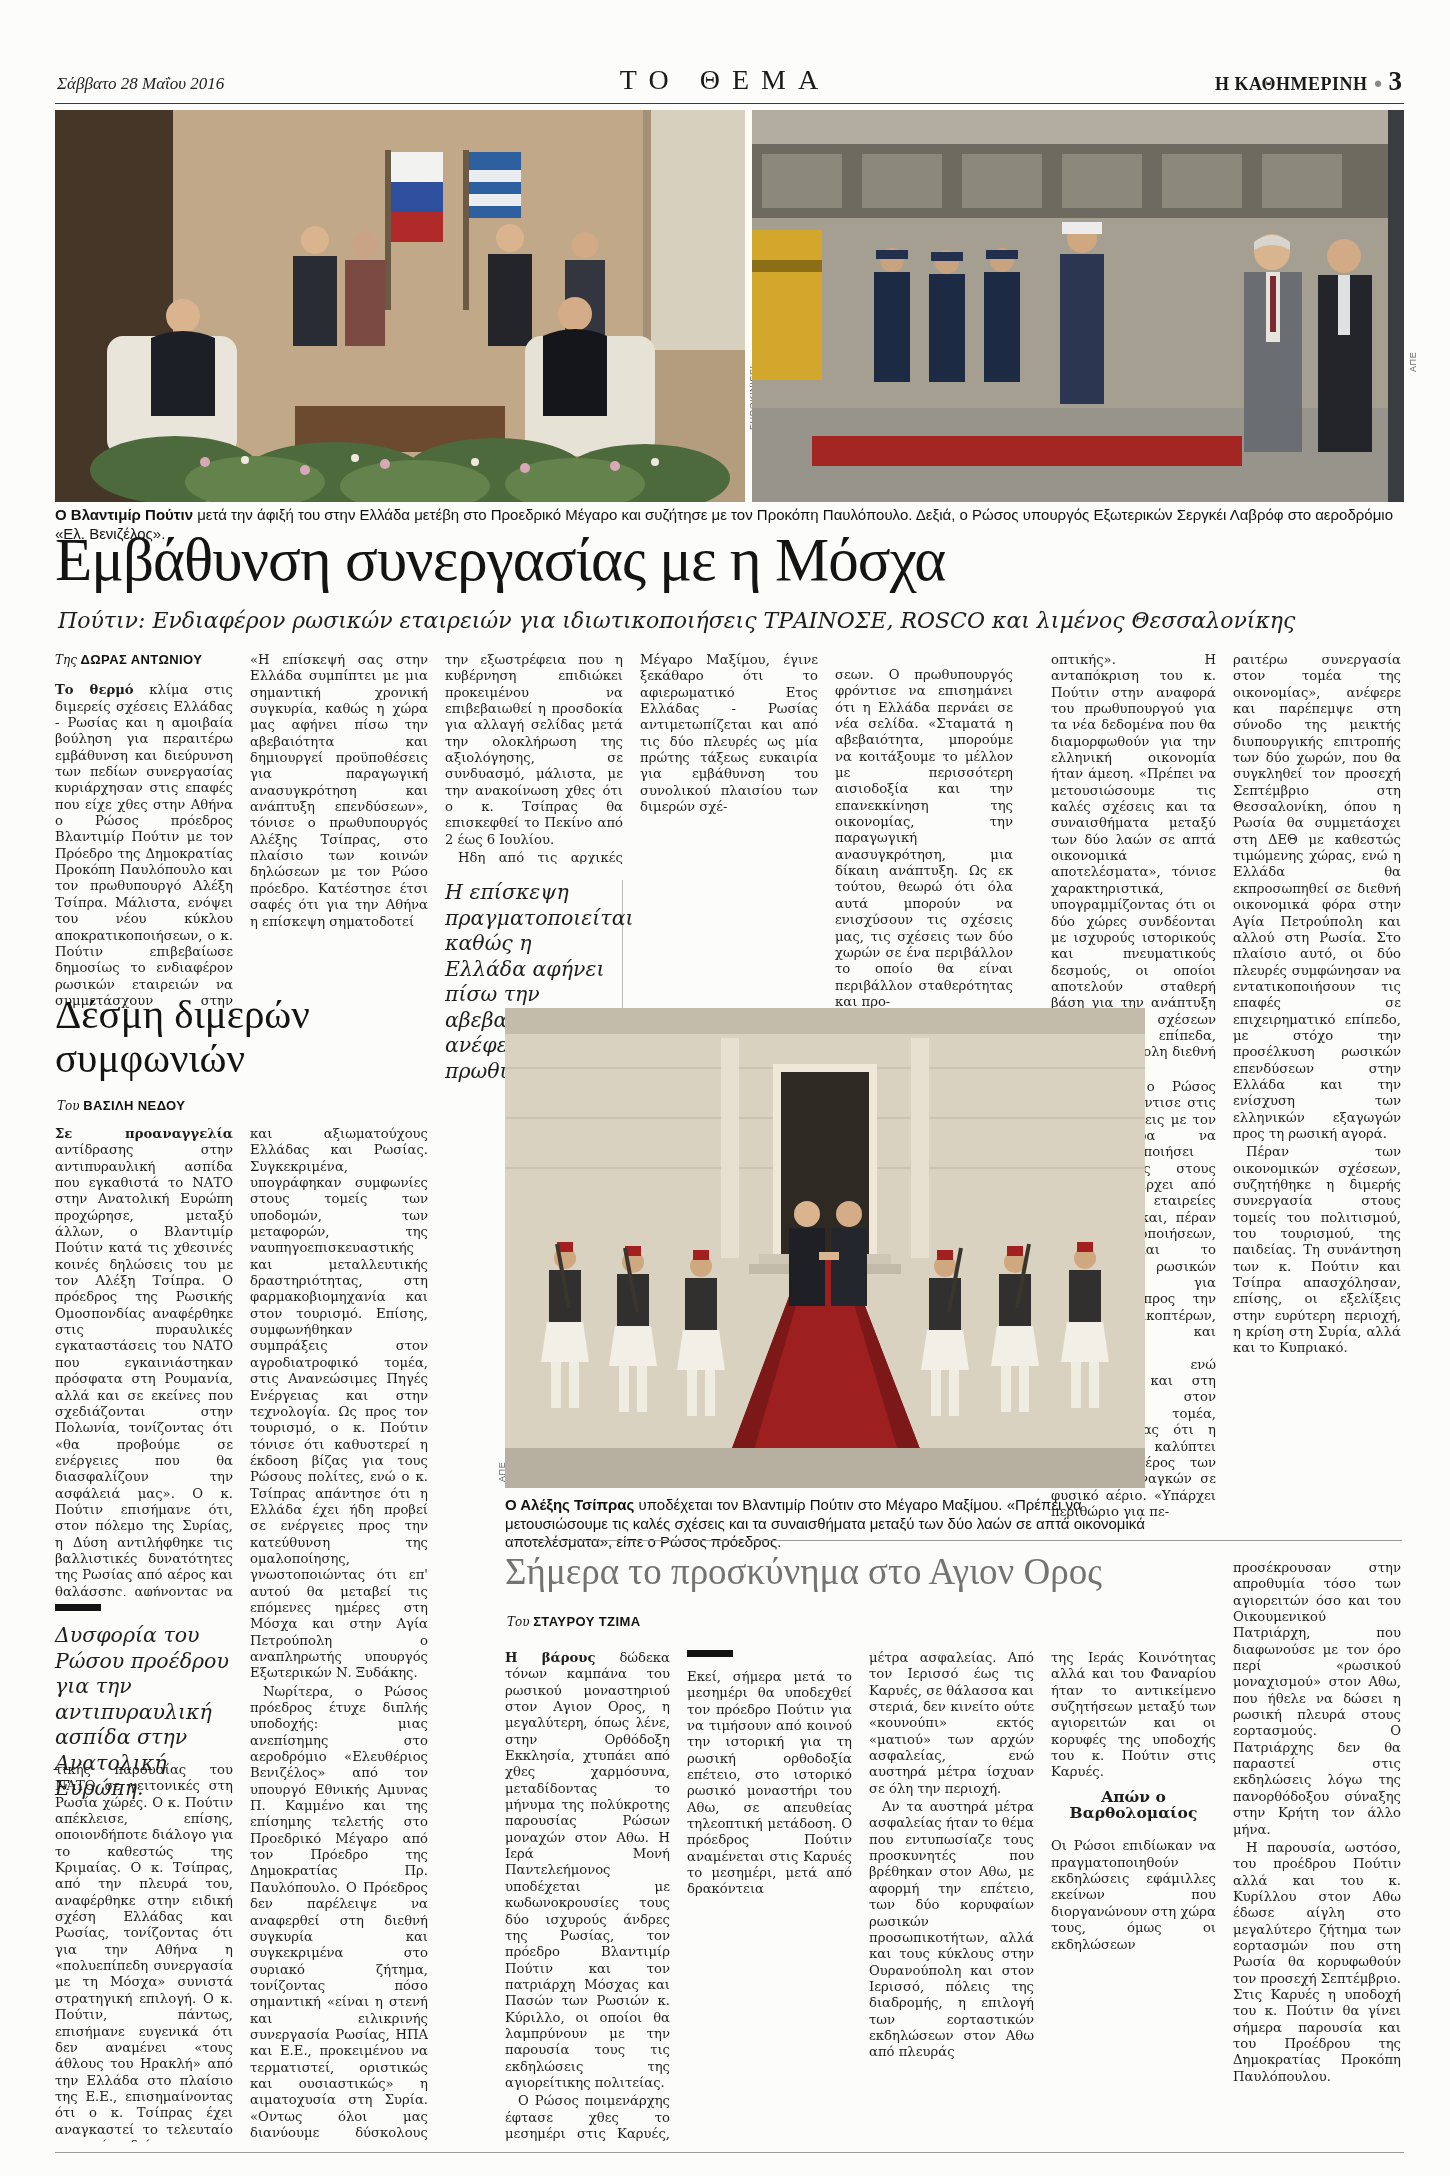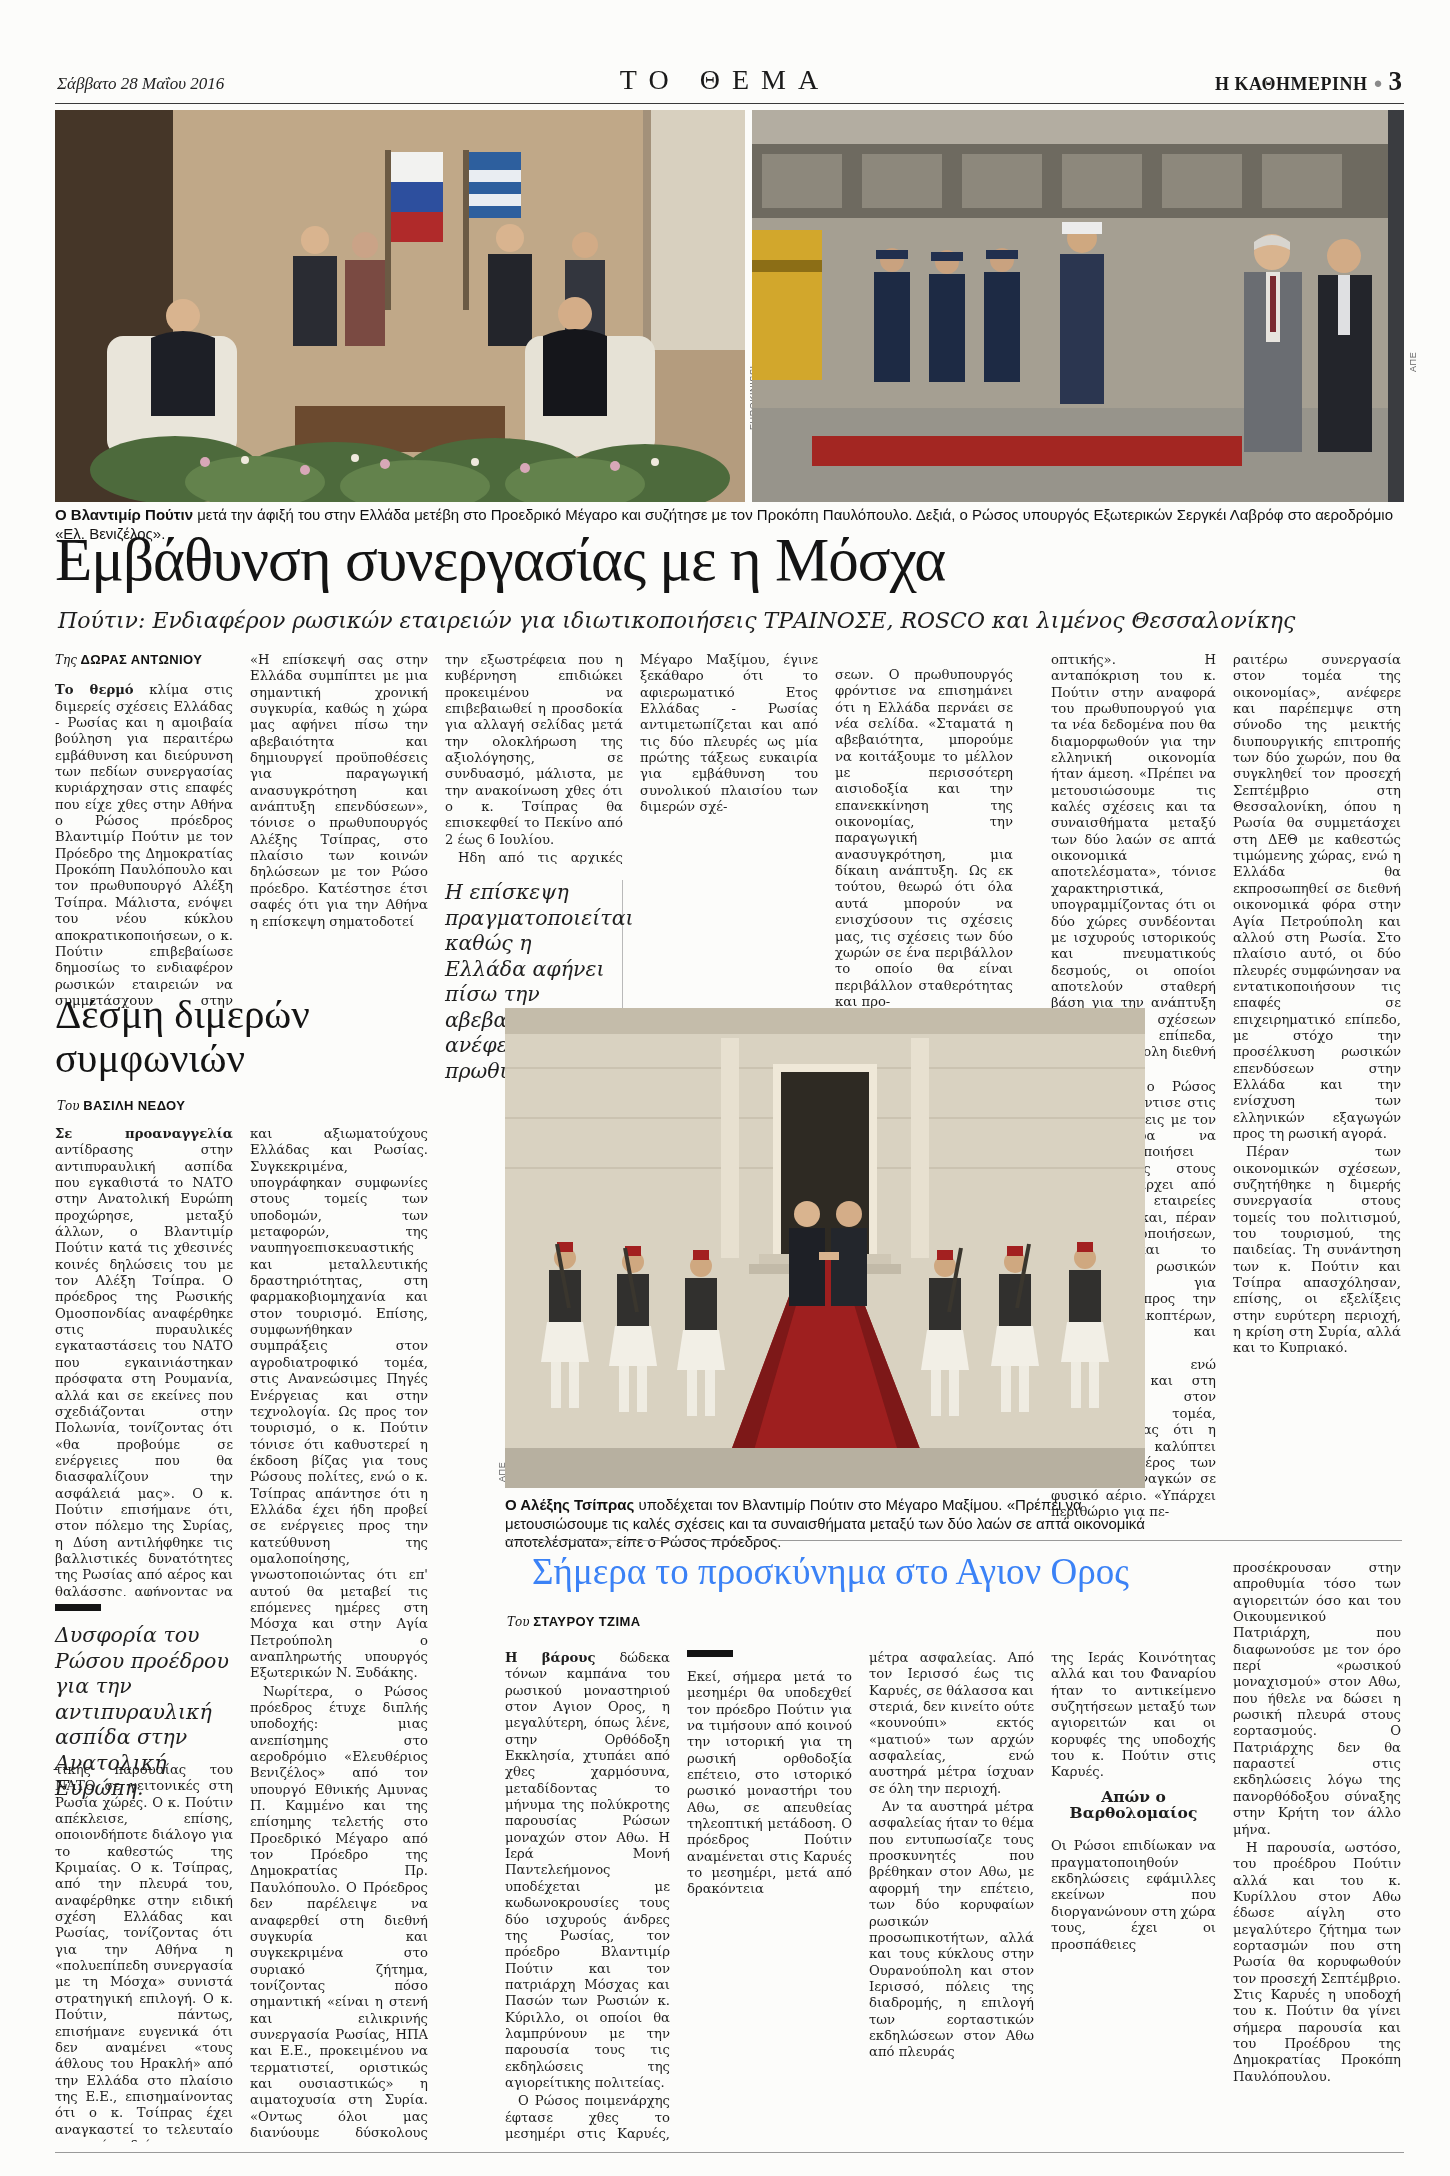--- a/index.html
+++ b/index.html
@@ -22,21 +22,21 @@
   .photo svg{display:block;}
   .vcredit{font-family:"Liberation Sans",sans-serif;font-size:9px;color:#666;
     transform:rotate(-90deg);transform-origin:left top;letter-spacing:0.6px;white-space:nowrap;}
   
   .caption{font-family:"Liberation Sans",sans-serif;font-size:15px;line-height:18.5px;color:#111;text-align:left;}
   .caption b{font-weight:bold;}
   
   .headline-main{font-family:"Liberation Serif",serif;font-size:61px;line-height:64px;color:#141414;letter-spacing:-1px;white-space:nowrap;}
   .subheadline{font-family:"DejaVu Serif",serif;font-style:italic;font-size:22px;color:#1e1e1e;white-space:nowrap;}
   .headline-2{font-family:"Liberation Serif",serif;font-size:41px;line-height:44px;color:#141414;}
-  .headline-3{font-family:"Liberation Serif",serif;font-size:37px;line-height:40px;color:#3b82f6;white-space:nowrap;margin-left:27px;}
+  .headline-3{font-family:"Liberation Serif",serif;font-size:37px;line-height:40px;color:#737373;white-space:nowrap;}
   
   .byline{font-family:"Liberation Sans",sans-serif;font-size:13px;color:#111;}
   .byline .prefix{font-family:"DejaVu Serif",serif;font-style:italic;font-size:12px;}
   .byline .name{font-weight:bold;letter-spacing:0.4px;}
   
   .col{position:absolute;overflow:hidden;font-size:13.2px;line-height:16.35px;text-align:justify;color:#1d1d1d;}
   .col p{margin:0;}
   .col p + p{text-indent:13px;margin-top:2px;}
   .lead{font-weight:bold;}
   
@@ -357,21 +357,21 @@
 </div>
 
 <div class="col" style="left:869px;top:1650px;width:165px;height:492px;">
   <p>μέτρα ασφαλείας. Από τον Ιερισσό έως τις Καρυές, σε θάλασσα και στεριά, δεν κινείτο ούτε «κουνούπι» εκτός «ματιού» των αρχών ασφαλείας, ενώ αυστηρά μέτρα ίσχυαν σε όλη την περιοχή.</p>
   <p>Αν τα αυστηρά μέτρα ασφαλείας ήταν το θέμα που εντυπωσίαζε τους προσκυνητές που βρέθηκαν στον Αθω, με αφορμή την επέτειο, των δύο κορυφαίων ρωσικών προσωπικοτήτων, αλλά και τους κύκλους στην Ουρανούπολη και στον Ιερισσό, πόλεις της διαδρομής, η επιλογή των εορταστικών εκδηλώσεων στον Αθω από πλευράς</p>
 </div>
 
 <div class="col" style="left:1051px;top:1650px;width:165px;height:492px;">
   <p>της Ιεράς Κοινότητας αλλά και του Φαναρίου ήταν το αντικείμενο συζητήσεων μεταξύ των αγιορειτών και οι κορυφές της υποδοχής του κ. Πούτιν στις Καρυές.</p>
   <div class="subhead3">Απών ο Βαρθολομαίος</div>
-  <p>Οι Ρώσοι επιδίωκαν να πραγματοποιηθούν εκδηλώσεις εφάμιλλες εκείνων που διοργανώνουν στη χώρα τους, έχει οι προσπάθειες</p>
+  <p>Οι Ρώσοι επιδίωκαν να πραγματοποιηθούν εκδηλώσεις εφάμιλλες εκείνων που διοργανώνουν στη χώρα τους, όμως οι εκδηλώσεων</p>
 </div>
 
 <div class="col" style="left:1233px;top:1560px;width:168px;height:582px;">
   <p>προσέκρουσαν στην απροθυμία τόσο των αγιορειτών όσο και του Οικουμενικού Πατριάρχη, που διαφωνούσε με τον όρο περί «ρωσικού μοναχισμού» στον Αθω, που ήθελε να δώσει η ρωσική πλευρά στους εορτασμούς. Ο Πατριάρχης δεν θα παραστεί στις εκδηλώσεις λόγω της πανορθόδοξου σύναξης στην Κρήτη τον άλλο μήνα.</p>
   <p>Η παρουσία, ωστόσο, του προέδρου Πούτιν αλλά και του κ. Κυρίλλου στον Αθω έδωσε αίγλη στο μεγαλύτερο ζήτημα των εορτασμών που στη Ρωσία θα κορυφωθούν τον προσεχή Σεπτέμβριο. Στις Καρυές η υποδοχή του κ. Πούτιν θα γίνει σήμερα παρουσία και του Προέδρου της Δημοκρατίας Προκόπη Παυλόπουλου.</p>
 </div>
 
 <div class="abs rule-light" style="left:55px;top:2152px;width:1349px;"></div>
 
 </body></html>

